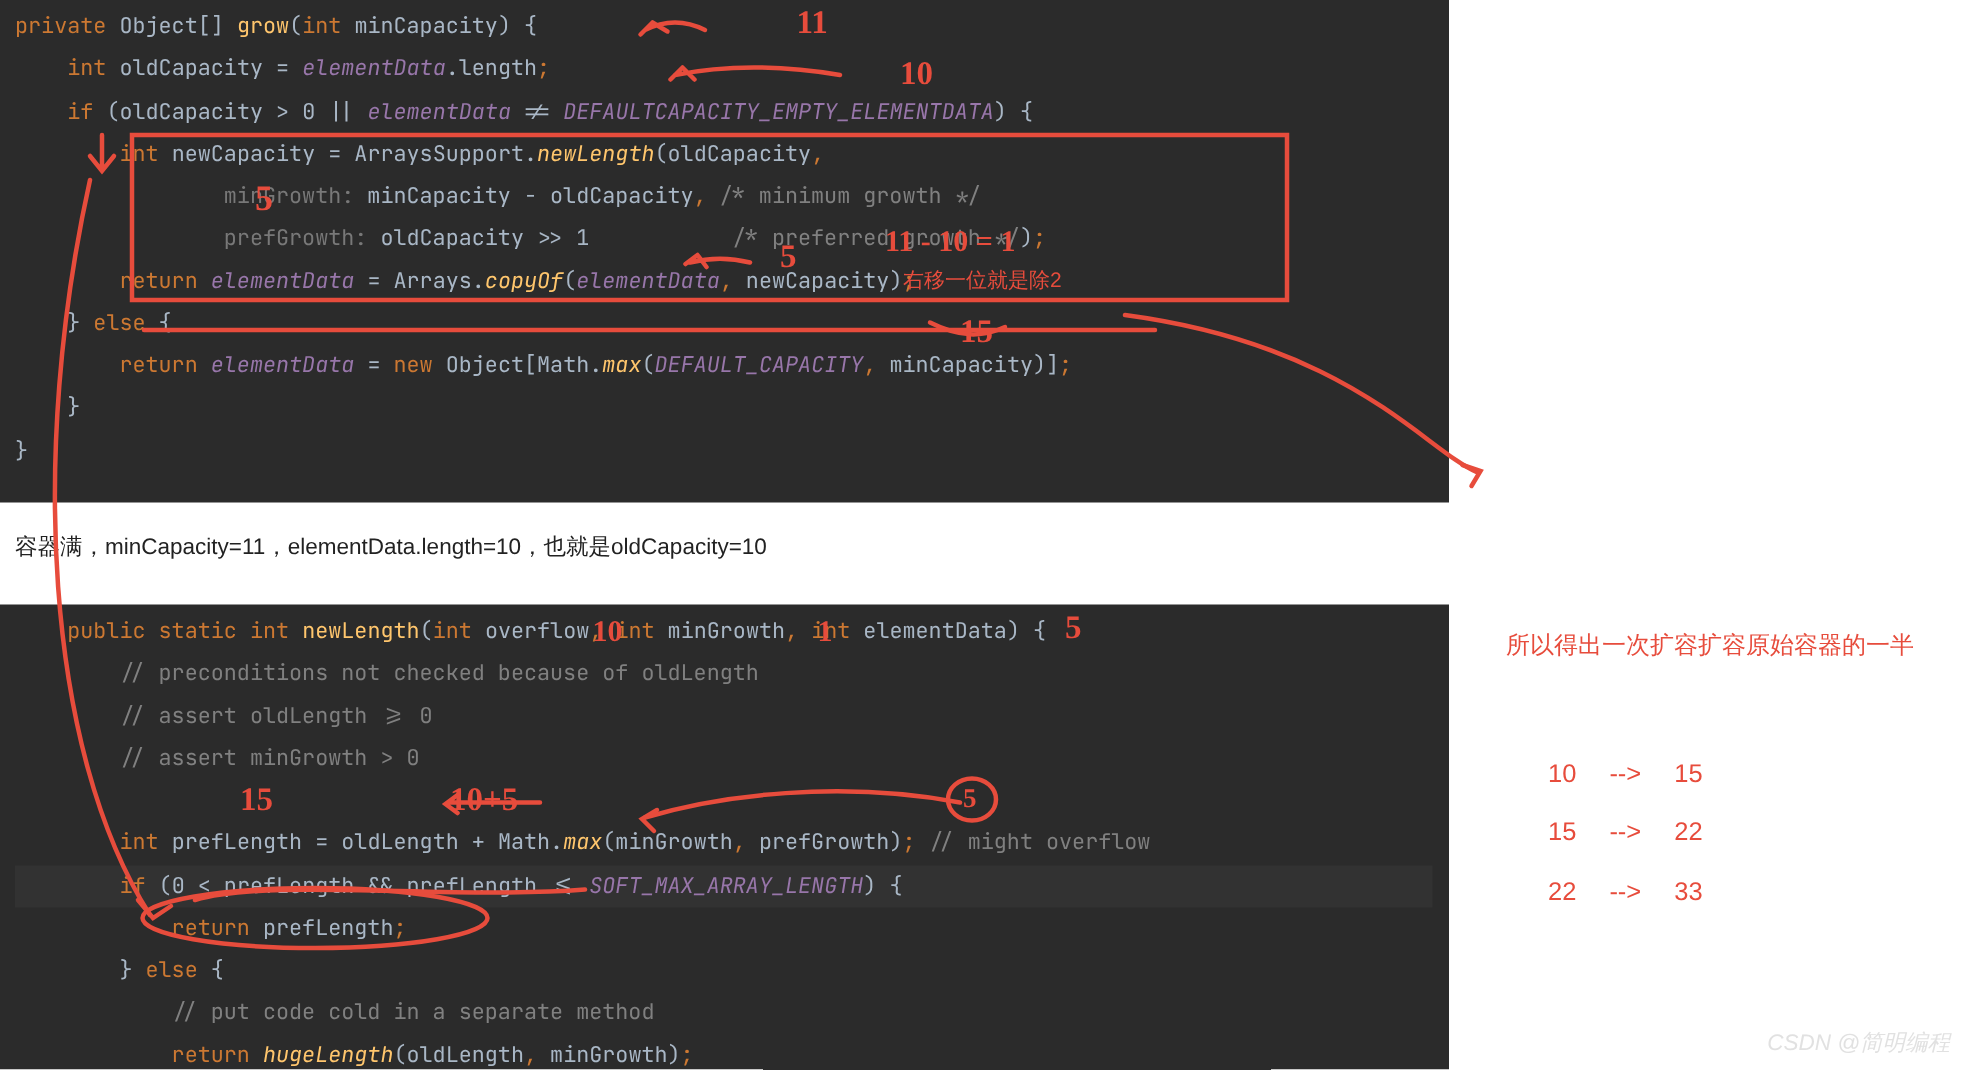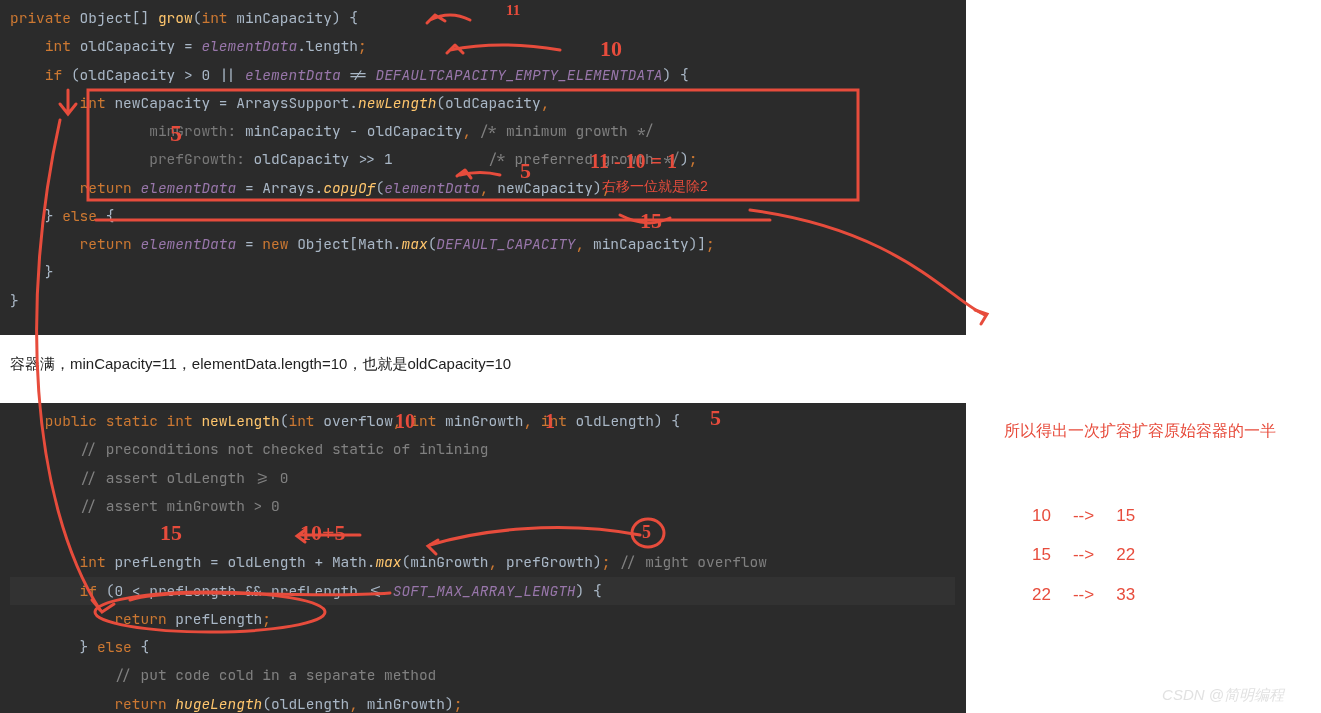--- a/index.html
+++ b/index.html
@@ -36,21 +36,21 @@
     left:10px; top:355px;
     font-size:15px;
     color:#222;
     font-weight:400;
   }
   .right-note { position:absolute; color:#e74c3c; font-size:16px; line-height:2.0; }
   #note1 { left:1010px; top:305px; }
   #note2 { left:985px; top:415px;margin-left:19px; }
   .grow-table { position:absolute; left:1020px; top:495px; font-size:17px; color:#e74c3c; line-height:2.2; font-family:inherit;}
   .grow-table td { padding:0 10px; }
-  .watermark { position:absolute; right:37px; bottom:8px; color:rgba(200,200,200,0.55); font-size:15px; font-style:italic;}
+  .watermark { position:absolute; right:21px; bottom:8px; color:rgba(200,200,200,0.55); font-size:15px; font-style:italic;}
   
   .anno { position:absolute; pointer-events:none; }
   .redtxt { color:#e74c3c; font-family:"Comic Sans MS",cursive; font-weight:bold; position:absolute; }
   .highlight-line { background:#323232; display:inline-block; width:100%; }
   svg.anno { left:0; top:0; }
 </style>
 </head>
 <body>
 
 <div id="block1" class="code-block"><span class="kw-orange">private </span><span class="text">Object[] </span><span class="kw-yellow">grow</span><span class="text">(</span><span class="kw-orange">int </span><span class="text">minCapacity) {</span>
@@ -61,22 +61,22 @@
                 <span class="hint">prefGrowth: </span><span class="text">oldCapacity &gt;&gt; </span><span class="text">1           </span><span class="comment">/* preferred growth */</span><span class="text">)</span><span class="kw-orange">;</span>
         <span class="kw-orange">return </span><span class="kw-purple">elementData</span><span class="text"> = Arrays.</span><span class="kw-italic">copyOf</span><span class="text">(</span><span class="kw-purple">elementData</span><span class="kw-orange">, </span><span class="text">newCapacity)</span><span class="kw-orange">;</span>
     <span class="text">} </span><span class="kw-orange">else </span><span class="text">{</span>
         <span class="kw-orange">return </span><span class="kw-purple">elementData</span><span class="text"> = </span><span class="kw-orange">new </span><span class="text">Object[Math.</span><span class="kw-italic">max</span><span class="text">(</span><span class="kw-purple">DEFAULT_CAPACITY</span><span class="kw-orange">, </span><span class="text">minCapacity)]</span><span class="kw-orange">;</span>
     <span class="text">}</span>
 <span class="text">}</span>
 </div>
 
 <div class="middle-text">容器满，minCapacity=11，elementData.length=10，也就是oldCapacity=10</div>
 
-<div id="block2" class="code-block">    <span class="kw-orange">public static int </span><span class="kw-yellow">newLength</span><span class="text">(</span><span class="kw-orange">int </span><span class="text">overflow</span><span class="kw-orange">, int </span><span class="text">minGrowth</span><span class="kw-orange">, int </span><span class="text">oldLength) {</span>
-        <span class="comment">// preconditions not checked static of inlining</span>
+<div id="block2" class="code-block">    <span class="kw-orange">public static int </span><span class="kw-yellow">newLength</span><span class="text">(</span><span class="kw-orange">int </span><span class="text">overflow</span><span class="kw-orange">, int </span><span class="text">minGrowth</span><span class="kw-orange">, int </span><span class="text">elementData) {</span>
+        <span class="comment">// preconditions not checked because of oldLength</span>
         <span class="comment">// assert oldLength &gt;= 0</span>
         <span class="comment">// assert minGrowth &gt; 0</span>
         <span class="text"></span>
         <span class="kw-orange">int </span><span class="text">prefLength = oldLength + Math.</span><span class="kw-italic">max</span><span class="text">(minGrowth</span><span class="kw-orange">, </span><span class="text">prefGrowth)</span><span class="kw-orange">; </span><span class="comment">// might overflow</span>
 <span class="highlight-line">        <span class="kw-orange">if </span><span class="text">(</span><span class="text">0</span><span class="text"> &lt; prefLength &amp;&amp; prefLength &lt;= </span><span class="kw-purple">SOFT_MAX_ARRAY_LENGTH</span><span class="text">) {</span></span>
             <span class="kw-orange">return </span><span class="text">prefLength</span><span class="kw-orange">;</span>
         <span class="text">} </span><span class="kw-orange">else </span><span class="text">{</span>
             <span class="comment">// put code cold in a separate method</span>
             <span class="kw-orange">return </span><span class="kw-italic">hugeLength</span><span class="text">(oldLength</span><span class="kw-orange">, </span><span class="text">minGrowth)</span><span class="kw-orange">;</span>
         
@@ -137,21 +137,21 @@
     <ellipse cx="210" cy="612" rx="115" ry="20"></ellipse>
 
     <ellipse cx="648" cy="533" rx="16" ry="14"></ellipse>
 
     <path d="M 130 600 C 180 585, 300 600, 390 593"></path>
 
     <path d="M 620 215 C 640 225, 655 225, 670 218"></path>
   </g>
 </svg>
 
-<div class="redtxt" style="left:506px; top:2px; font-size:15px;text-align:right;">11</div>
+<div class="redtxt" style="left:531px; top:2px; font-size:22px;text-align:right;">11</div>
 <div class="redtxt" style="left:600px; top:36px; font-size:22px;">10</div>
 <div class="redtxt" style="left:170px; top:120px; font-size:24px;">5</div>
 <div class="redtxt" style="left:590px; top:128px; font-size:20px;margin-top:22px;">11 - 10 = 1</div>
 <div class="redtxt" style="left:520px; top:158px; font-size:22px;">5</div>
 <div class="redtxt" style="left:602px; top:178px; font-size:14px; font-family:inherit; font-weight:normal;">右移一位就是除2</div>
 <div class="redtxt" style="left:640px; top:208px; font-size:22px;">15</div>
 
 <div class="redtxt" style="left:395px; top:410px; font-size:20px;">10</div>
 <div class="redtxt" style="left:545px; top:410px; font-size:20px;">1</div>
 <div class="redtxt" style="left:710px; top:405px; font-size:22px;">5</div>

